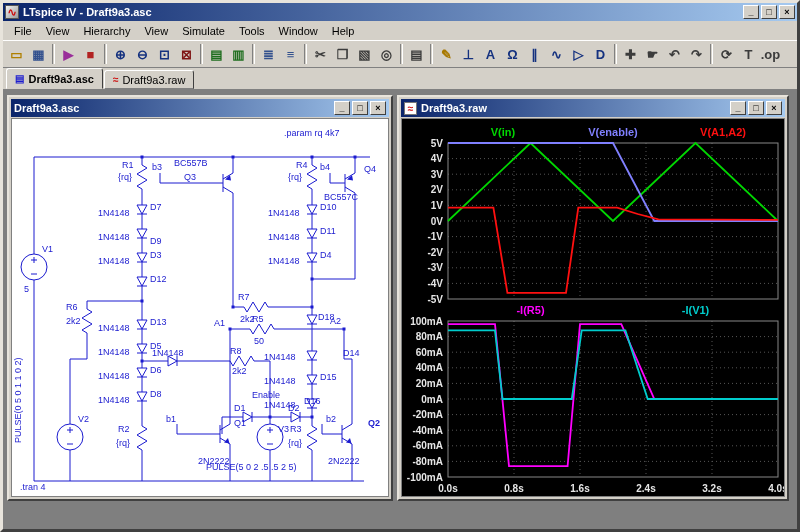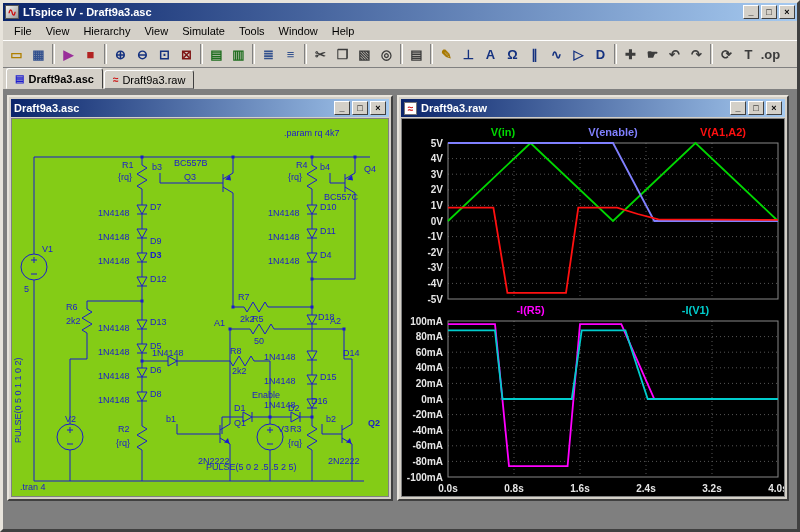--- a/index.html
+++ b/index.html
@@ -28,21 +28,21 @@
   .tab-icon{font-size:10px;font-weight:bold}
   .mdi{flex:1;position:relative;background:#7f7f7f;overflow:hidden}
   .child{position:absolute;background:#d4d0c8;border:2px solid;border-color:#e8e4dc #404040 #404040 #e8e4dc;padding:2px}
   .child.schem{left:4px;top:5px;width:386px;height:406px}
   .child.wave{left:394px;top:5px;width:392px;height:406px}
   .ctitle{height:18px;background:linear-gradient(90deg,#0a246a,#a6caf0);color:#fff;font-weight:bold;
           display:flex;align-items:center;padding:0 3px;gap:4px}
   .doc-icon{width:13px;height:13px;background:#fff;border:1px solid #777;color:#cc0000;
             font-size:10px;line-height:11px;text-align:center;font-weight:bold}
   .cclient{position:relative;margin-top:1px;overflow:hidden;border:1px solid #808080}
-  .schem-client{background:#84cc16;height:379px}
+  .schem-client{background:#ffffff;height:379px}
   .wave-client{background:#000000;height:379px}
   .labels-layer{position:absolute;left:0;top:0;width:100%;height:100%;pointer-events:none}
   .slabel{position:absolute;color:#1b1bcf;font-size:9px;line-height:9px;white-space:nowrap}
   .vtext{position:absolute;left:1px;top:168px;height:156px;writing-mode:vertical-rl;transform:rotate(180deg);
          font-size:9px;color:#1b1bcf;white-space:nowrap}
   .schem-svg{position:absolute;left:0;top:0;color:#1b1bcf}
   .wv-axis{fill:#e6e6e6;font-size:10px;font-weight:bold;font-family:"Liberation Sans",sans-serif}
   .wv-legend{font-size:11px;font-weight:bold;font-family:"Liberation Sans",sans-serif}
 </style>
 </head>
@@ -239,21 +239,21 @@
             <span class="slabel" style="left: 172px; top: 54px;">Q3</span>
             <span class="slabel" style="left: 284px; top: 42px;">R4</span>
             <span class="slabel" style="left: 276px; top: 54px;">{rq}</span>
             <span class="slabel" style="left: 308px; top: 44px;">b4</span>
             <span class="slabel" style="left: 352px; top: 46px;">Q4</span>
             <span class="slabel" style="left: 312px; top: 74px;">BC557C</span>
             <span class="slabel" style="left: 138px; top: 84px;">D7</span>
             <span class="slabel" style="left: 86px; top: 90px;">1N4148</span>
             <span class="slabel" style="left: 138px; top: 108px; margin-top: 10px;">D9</span>
             <span class="slabel" style="left: 86px; top: 114px;">1N4148</span>
-            <span class="slabel" style="left: 138px; top: 132px; font-weight: bold;">D3</span>
+            <span class="slabel" style="left: 138px; top: 132px;">D3</span>
             <span class="slabel" style="left: 86px; top: 138px;">1N4148</span>
             <span class="slabel" style="left: 138px; top: 156px;">D12</span>
             <span class="slabel" style="left: 308px; top: 84px;">D10</span>
             <span class="slabel" style="left: 256px; top: 90px;">1N4148</span>
             <span class="slabel" style="left: 308px; top: 108px;">D11</span>
             <span class="slabel" style="left: 256px; top: 114px;">1N4148</span>
             <span class="slabel" style="left: 308px; top: 132px;">D4</span>
             <span class="slabel" style="left: 256px; top: 138px;">1N4148</span>
             <span class="slabel" style="left: 54px; top: 184px;">R6</span>
             <span class="slabel" style="left: 54px; top: 198px;">2k2</span>
@@ -272,25 +272,25 @@
             <span class="slabel" style="left: 242px; top: 218px;">50</span>
             <span class="slabel" style="left: 318px; top: 198px;">A2</span>
             <span class="slabel" style="left: 306px; top: 194px;">D18</span>
             <span class="slabel" style="left: 140px; top: 230px;">1N4148</span>
             <span class="slabel" style="left: 218px; top: 228px;">R8</span>
             <span class="slabel" style="left: 220px; top: 248px;">2k2</span>
             <span class="slabel" style="left: 308px; top: 230px; margin-left: 23px;">D14</span>
             <span class="slabel" style="left: 252px; top: 234px;">1N4148</span>
             <span class="slabel" style="left: 308px; top: 254px;">D15</span>
             <span class="slabel" style="left: 252px; top: 258px;">1N4148</span>
-            <span class="slabel" style="left: 299px; top: 278px;">D16</span>
+            <span class="slabel" style="left: 292px; top: 278px;">D16</span>
             <span class="slabel" style="left: 252px; top: 282px;">1N4148</span>
             <span class="slabel" style="left: 30px; top: 126px;">V1</span>
             <span class="slabel" style="left: 12px; top: 166px;">5</span>
-            <span class="slabel" style="left: 53px; top: 296px;">V2</span>
+            <span class="slabel" style="left: 66px; top: 296px;">V2</span>
             <span class="slabel" style="left: 266px; top: 306px; text-align: center;">V3</span>
             <span class="slabel" style="left: 240px; top: 272px;">Enable</span>
             <span class="slabel" style="left: 222px; top: 285px;">D1</span>
             <span class="slabel" style="left: 276px; top: 285px;">D2</span>
             <span class="slabel" style="left: 154px; top: 296px;">b1</span>
             <span class="slabel" style="left: 222px; top: 300px;">Q1</span>
             <span class="slabel" style="left: 186px; top: 338px;">2N2222</span>
             <span class="slabel" style="left: 106px; top: 306px;">R2</span>
             <span class="slabel" style="left: 104px; top: 320px;">{rq}</span>
             <span class="slabel" style="left: 314px; top: 296px;">b2</span>

